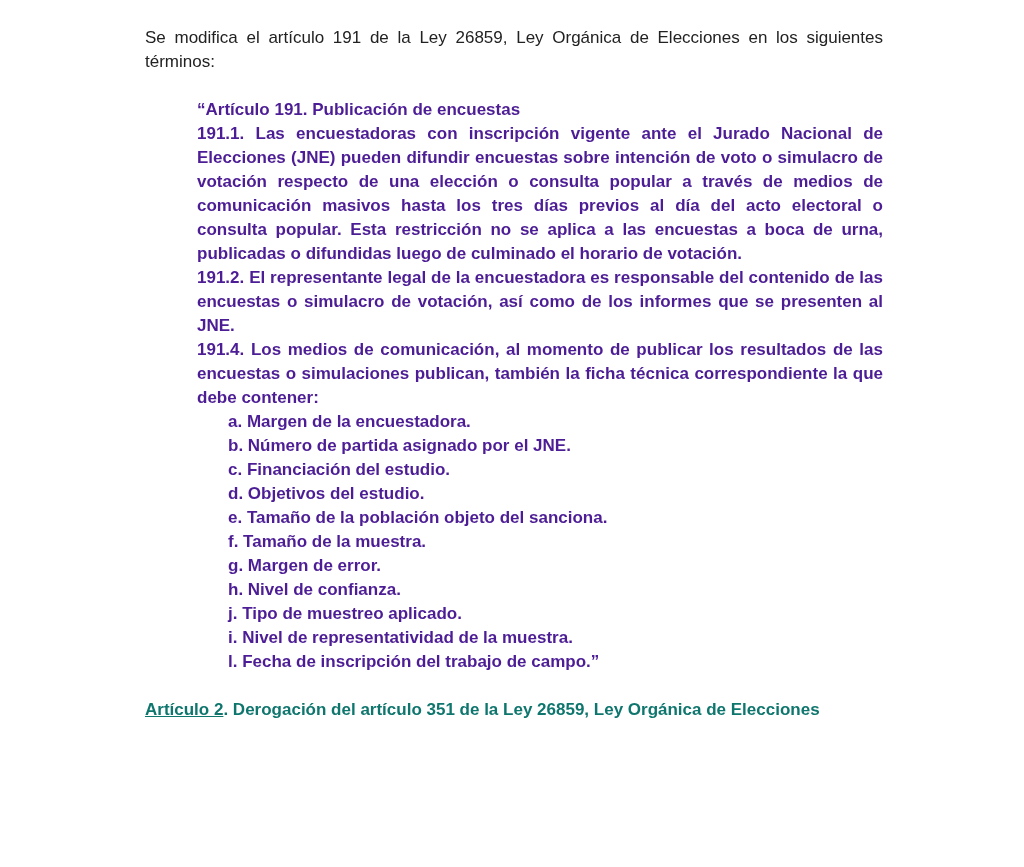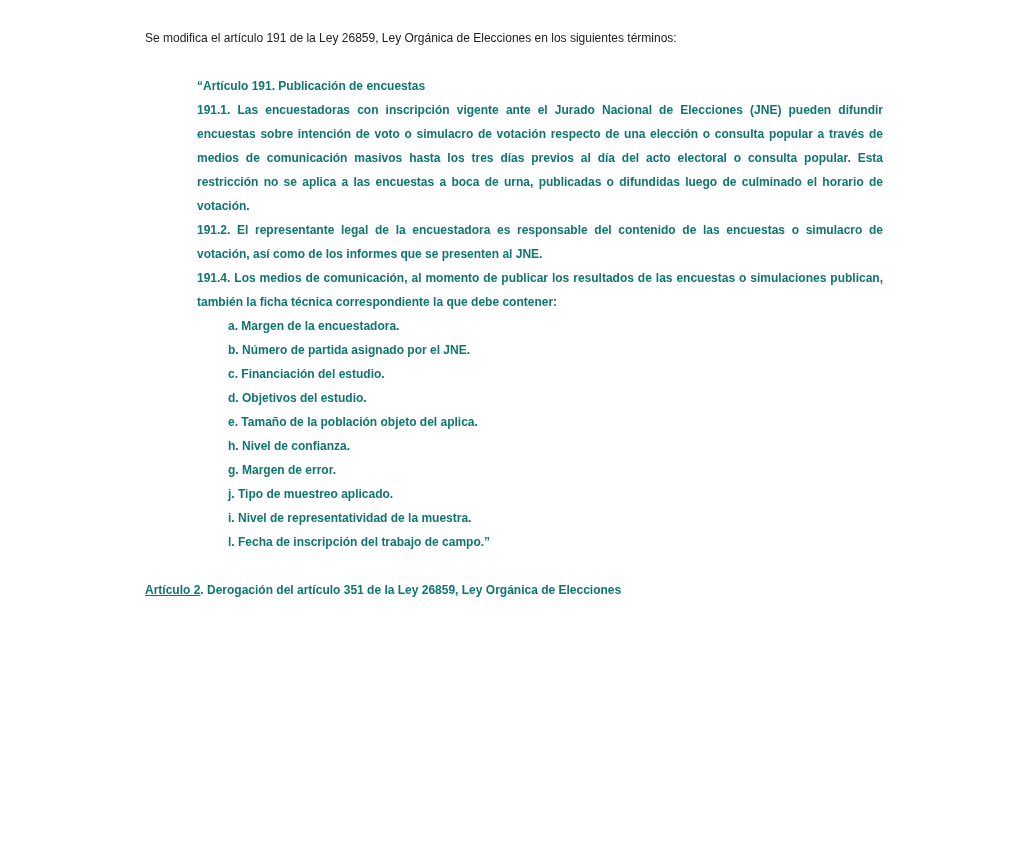--- a/index.html
+++ b/index.html
@@ -6,32 +6,32 @@
   html, body { background: #ffffff; }
   body {
     width: 1024px;
     height: 867px;
     overflow: hidden;
     font-family: "Liberation Sans", "DejaVu Sans", sans-serif;
     color: #1a1a1a;
   }
   .page {
     padding: 26px 141px 0 145px;
-    font-size: 12px;
+    font-size: 17px;
     line-height: 24px;
   }
   .justify { text-align: justify; }
   .intro {
     margin-bottom: 24px;
     color: #222;
   }
   .quote-block {
     margin-left: 52px;
     font-weight: bold;
-    color: #0f766e;
+    color: #4c1d95;
   }
   .quote-block p { margin: 0; }
   .list {
     margin-left: 31px;
   }
   .list p { margin: 0; }
   .article2 {
     margin-top: 24px;
     font-weight: bold;
     color: #0f766e;
@@ -53,23 +53,24 @@
     <p class="justify">191.2. El representante legal de la encuestadora es responsable del contenido de las encuestas o simulacro de votación, así como de los informes que se presenten al JNE.</p>
 
 
     <p class="justify">191.4. Los medios de comunicación, al momento de publicar los resultados de las encuestas o simulaciones publican, también la ficha técnica correspondiente la que debe contener:</p>
 
     <div class="list">
       <p>a. Margen de la encuestadora.</p>
       <p>b. Número de partida asignado por el JNE.</p>
       <p>c. Financiación del estudio.</p>
       <p>d. Objetivos del estudio.</p>
-      <p>e. Tamaño de la población objeto del aplica.</p>
+      <p>e. Tamaño de la población objeto del sanciona.</p>
+      <p>f. Tamaño de la muestra.</p>
+      <p>g. Margen de error.</p>
       <p>h. Nivel de confianza.</p>
-      <p>g. Margen de error.</p>
       <p>j. Tipo de muestreo aplicado.</p>
       <p>i. Nivel de representatividad de la muestra.</p>
       <p>l. Fecha de inscripción del trabajo de campo.”</p>
     </div>
   </div>
 
   <p class="article2 justify"><span class="underline">Artículo 2</span><span>. Derogación del artículo 351 de la Ley 26859, Ley Orgánica de Elecciones</span></p>
 
 </div>
 

